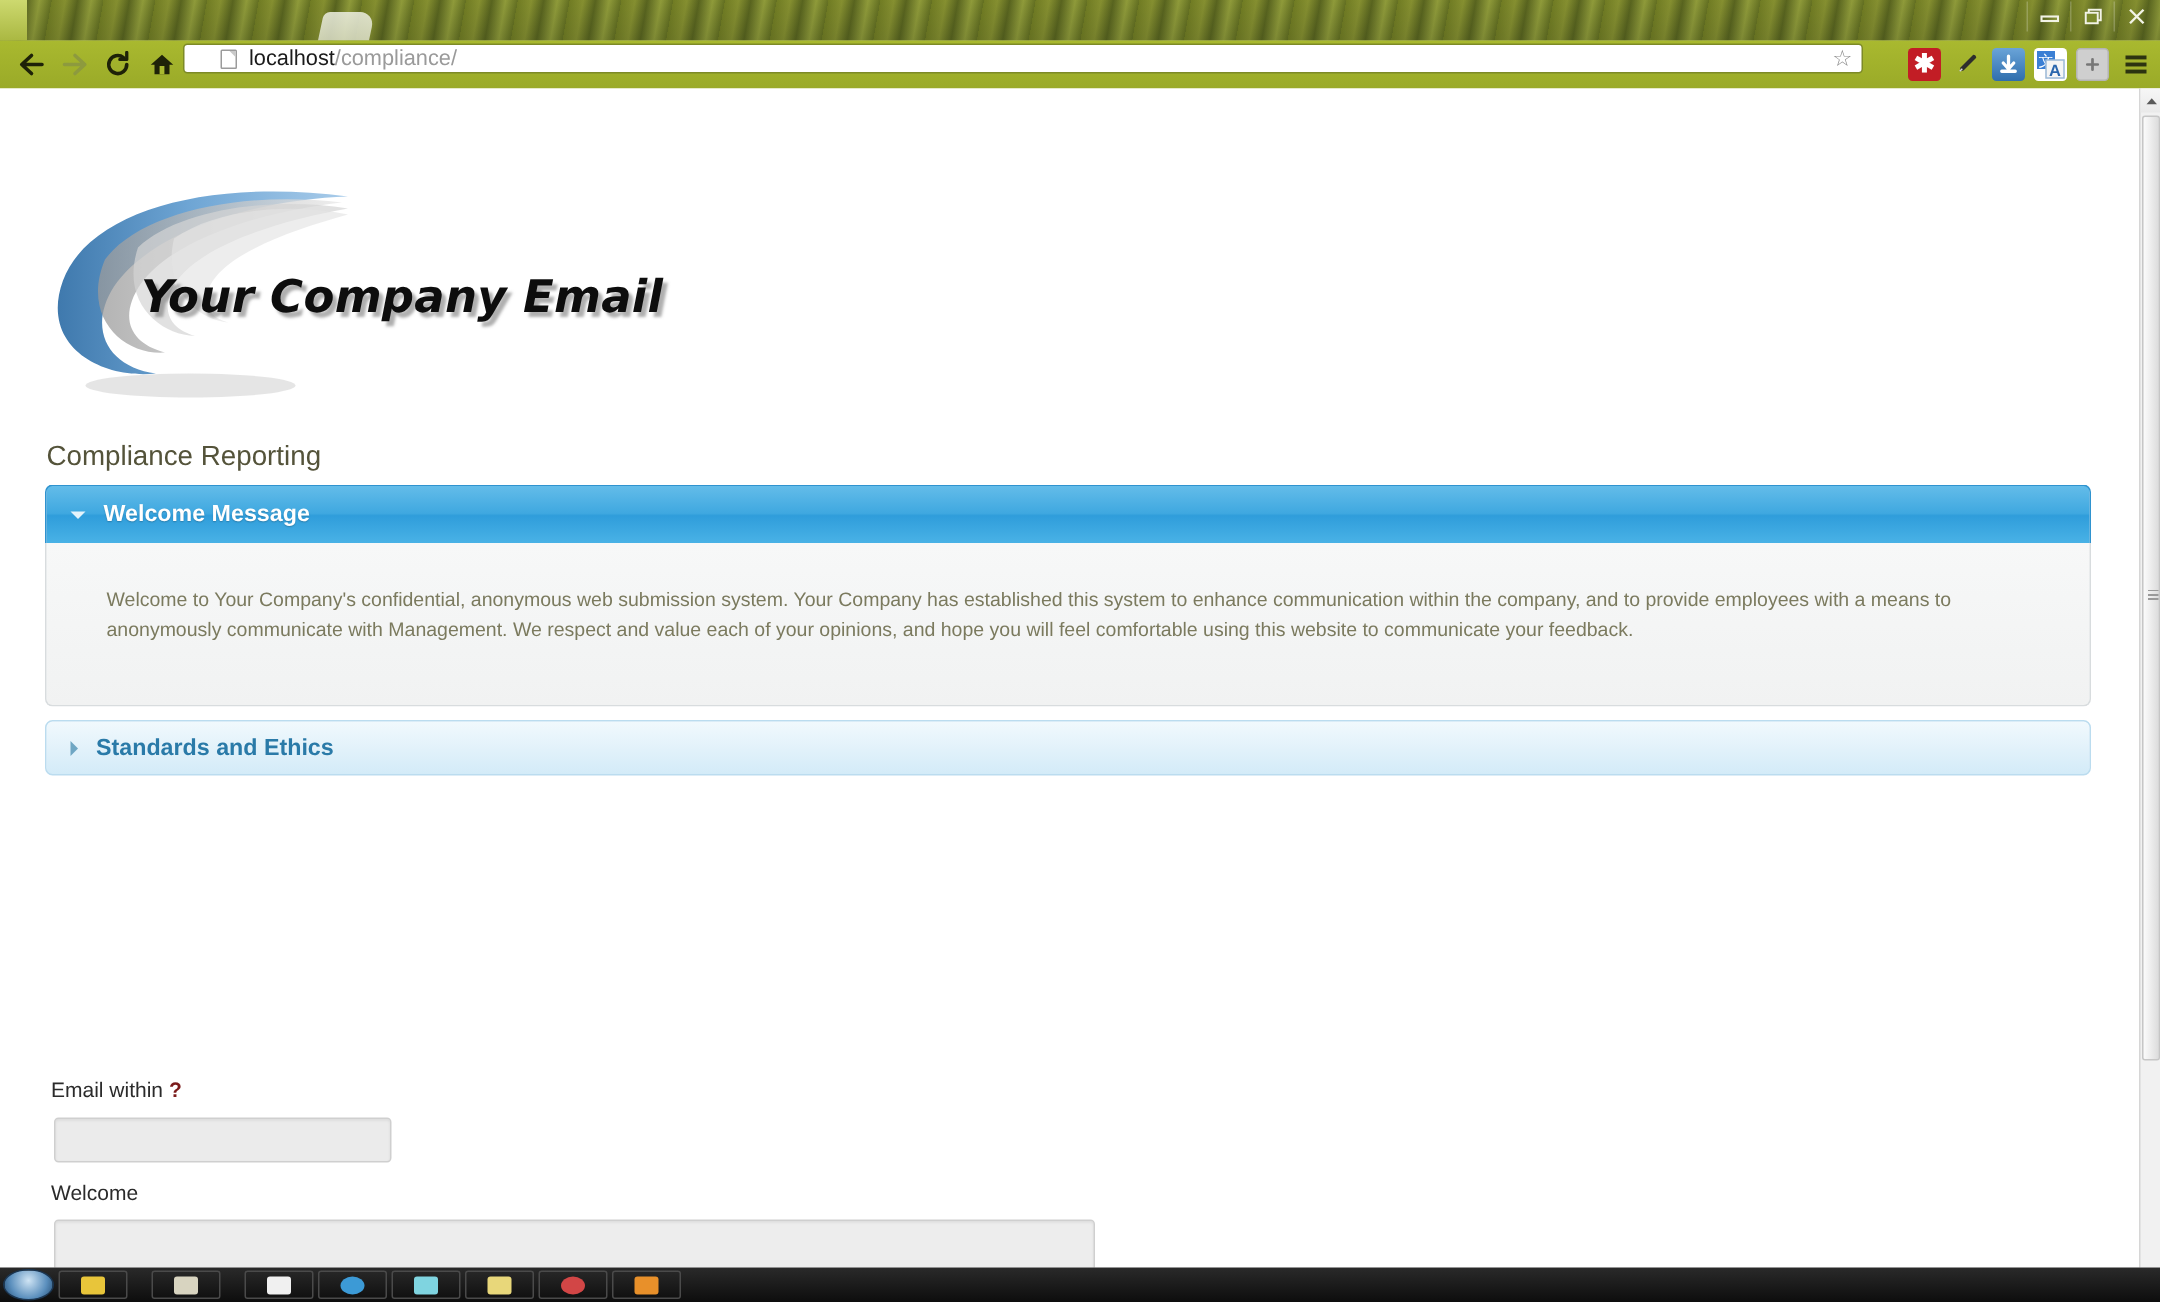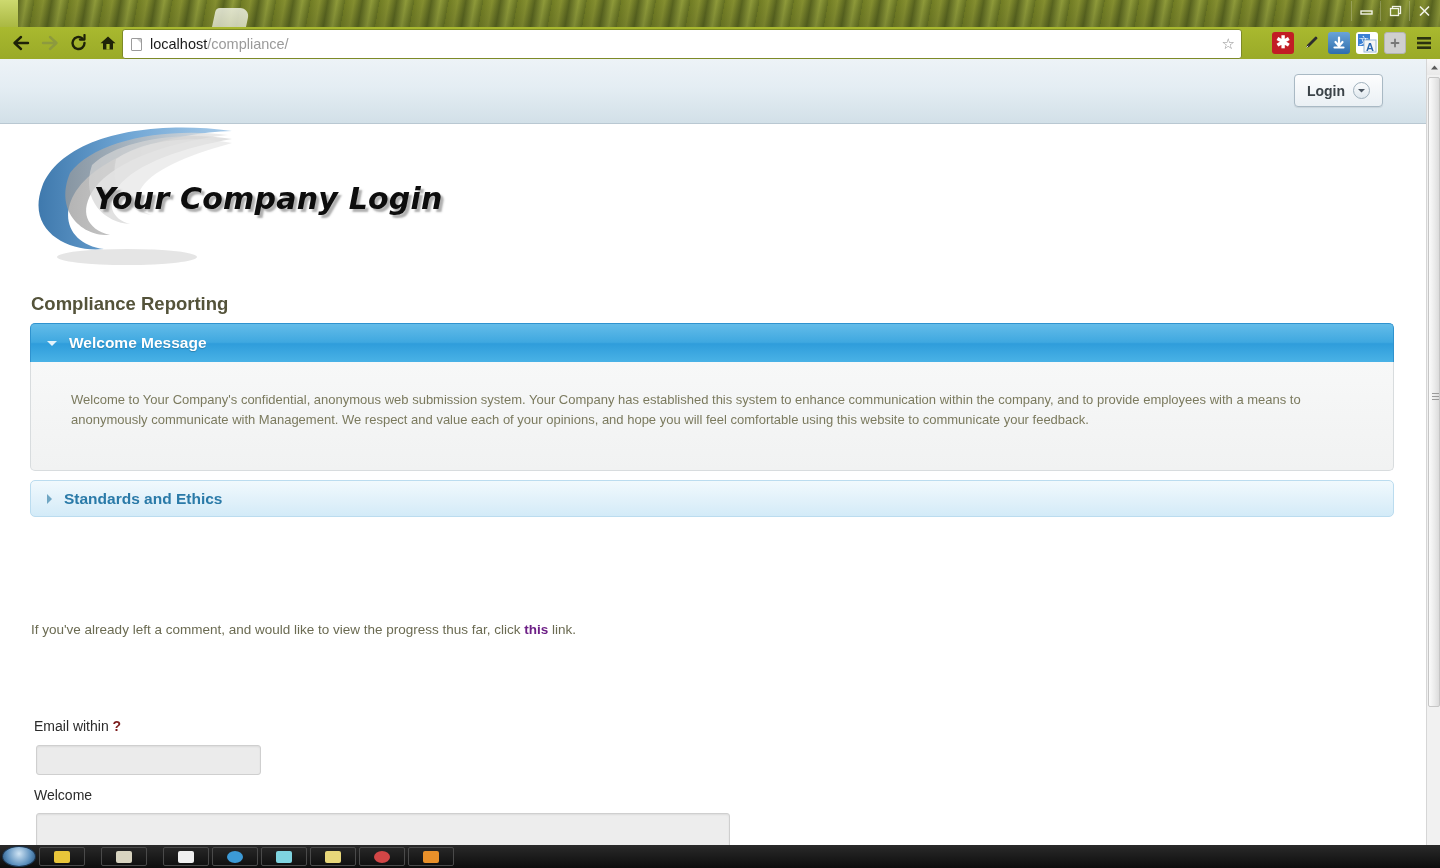--- a/index.html
+++ b/index.html
@@ -76,23 +76,23 @@
     background: linear-gradient(#a9b92f, #9aaa28);
     display: flex; align-items: center;
   }
   .navbtns { display: flex; align-items: center; gap: 0; padding-left: 6px; }
   .navbtn {
     width: 29px; height: 30px; display: flex; align-items: center; justify-content: center;
   }
   .navbtn svg { display: block; }
 
   .omnibox {
-    position: absolute; left: 122px; top: 29px; width: 1120px; height: 30px;
+    position: absolute; left: 122px; top: 29px; width: 1120px; height: 20px;
     background: #ffffff; border: 1px solid #7d8a27; border-radius: 3px;
-    display: flex; align-items: center; padding: 0 6px 0 8px;
+    display: flex; align-items: center; padding: 0 6px 0 24px;
   }
   .omni-pageicon {
     width: 11px; height: 13px; background: #fff; border: 1px solid #9b9b9b;
     border-radius: 1px; position: relative; flex: 0 0 auto;
   }
   .omni-pageicon::after {
     content: ""; position: absolute; top: 0; right: 0;
     border-width: 0 4px 4px 0; border-style: solid;
     border-color: transparent #c9c9c9 transparent transparent;
   }
@@ -145,21 +145,21 @@
     position: absolute; left: 62px; top: 56px;
     font-family: "DejaVu Sans", sans-serif;
     font-size: 30px; font-style: italic; font-weight: bold;
     color: #0d0d0d; letter-spacing: .2px;
     text-shadow: 3px 3px 2px rgba(110,110,110,.55);
     white-space: nowrap;
   }
 
   .page-title {
     position: absolute; left: 31px; top: 234px;
-    font-size: 18.5px; font-weight: bold; color: #54533a;
+    font-size: 18.5px; font-weight: normal; color: #54533a;
   }
 
   
   .accordion { position: absolute; left: 30px; top: 264px; width: 1364px; }
   .acc-head {
     height: 39px; border-radius: 5px 5px 0 0;
     display: flex; align-items: center; padding-left: 16px; gap: 12px;
   }
   .acc-head.open {
     background: linear-gradient(#63bce9 0%, #3fa8e0 48%, #2f9ddb 52%, #49b2e6 100%);
@@ -349,51 +349,41 @@
       <svg width="18" height="16" viewBox="0 0 18 16">
         <rect x="2" y="2" width="14" height="2.6" fill="#2c3310"></rect>
         <rect x="2" y="6.7" width="14" height="2.6" fill="#2c3310"></rect>
         <rect x="2" y="11.4" width="14" height="2.6" fill="#2c3310"></rect>
       </svg>
     </div>
   </div>
 
   <div class="viewport">
 
-    <div class="topband">
-      <div class="login-btn">
-        <span class="login-label">Login</span>
-        <span class="login-caret">
-          <svg width="9" height="7" viewBox="0 0 9 7">
-              <path d="M1 2 L4.5 5.5 L8 2 Z" fill="#4b5560"></path>
-            </svg>
-        </span>
-      </div>
-    </div>
 
     <div class="logo-wrap">
       <svg width="360" height="150" viewBox="0 0 360 150">
         <defs>
           <linearGradient id="swBlue" x1="0" y1="0" x2="1" y2="0">
             <stop offset="0%" stop-color="#3f79ad"></stop>
             <stop offset="45%" stop-color="#6ea5d4"></stop>
             <stop offset="100%" stop-color="#a9ccea"></stop>
           </linearGradient>
           <linearGradient id="swGray" x1="0" y1="0" x2="1" y2="0">
             <stop offset="0%" stop-color="#9a9a9a"></stop>
             <stop offset="100%" stop-color="#e8e8e8"></stop>
           </linearGradient>
         </defs>
         <path d="M10 62 C28 14 110 -6 200 6 C140 8 70 28 44 66 C26 94 40 120 72 124 C36 128 -6 106 10 62 Z" fill="url(#swBlue)"></path>
         <path d="M38 48 C62 16 130 2 196 10 C142 16 84 34 62 64 C47 86 54 104 78 110 C50 112 22 86 38 48 Z" fill="url(#swGray)" opacity=".75"></path>
         <path d="M60 40 C88 14 150 6 200 14 C154 22 104 38 86 62 C74 80 80 94 98 99 C74 98 48 76 60 40 Z" fill="#d4d4d4" opacity=".7"></path>
         <path d="M84 34 C112 14 162 10 200 18 C164 28 124 42 110 62 C101 76 106 86 120 90 C100 88 76 68 84 34 Z" fill="#e4e4e4" opacity=".65"></path>
         <ellipse cx="95" cy="132" rx="70" ry="8" fill="#cfcfcf" opacity=".55"></ellipse>
       </svg>
-      <div class="logo-text">Your Company Login</div>
+      <div class="logo-text">Your Company Email</div>
     </div>
 
     <div class="page-title">Compliance Reporting</div>
 
     <div class="accordion">
 
       <div class="acc-head open">
         <span class="tri-down"></span>
         <span class="acc-title">Welcome Message</span>
       </div>
@@ -402,21 +392,20 @@
       </div>
 
 
       <div class="acc-head closed">
         <span class="tri-right"></span>
         <span class="acc-title">Standards and Ethics</span>
       </div>
 
     </div>
 
-    <div class="progress-line"><span>If you've already left a comment, and would like to view the progress thus far, click </span><a href="#">this</a><span> link.</span></div>
 
     <div class="field-label" style="left:34px; top:659px;"><span>Email within</span> <span class="qmark">?</span></div>
 
     <input class="email-input" type="text" placeholder="" style="">
 
     <div class="field-label" style="left:34px; top:728px;">Welcome</div>
 
     <textarea class="comments-area" placeholder="" style=""></textarea>
 
   </div>

